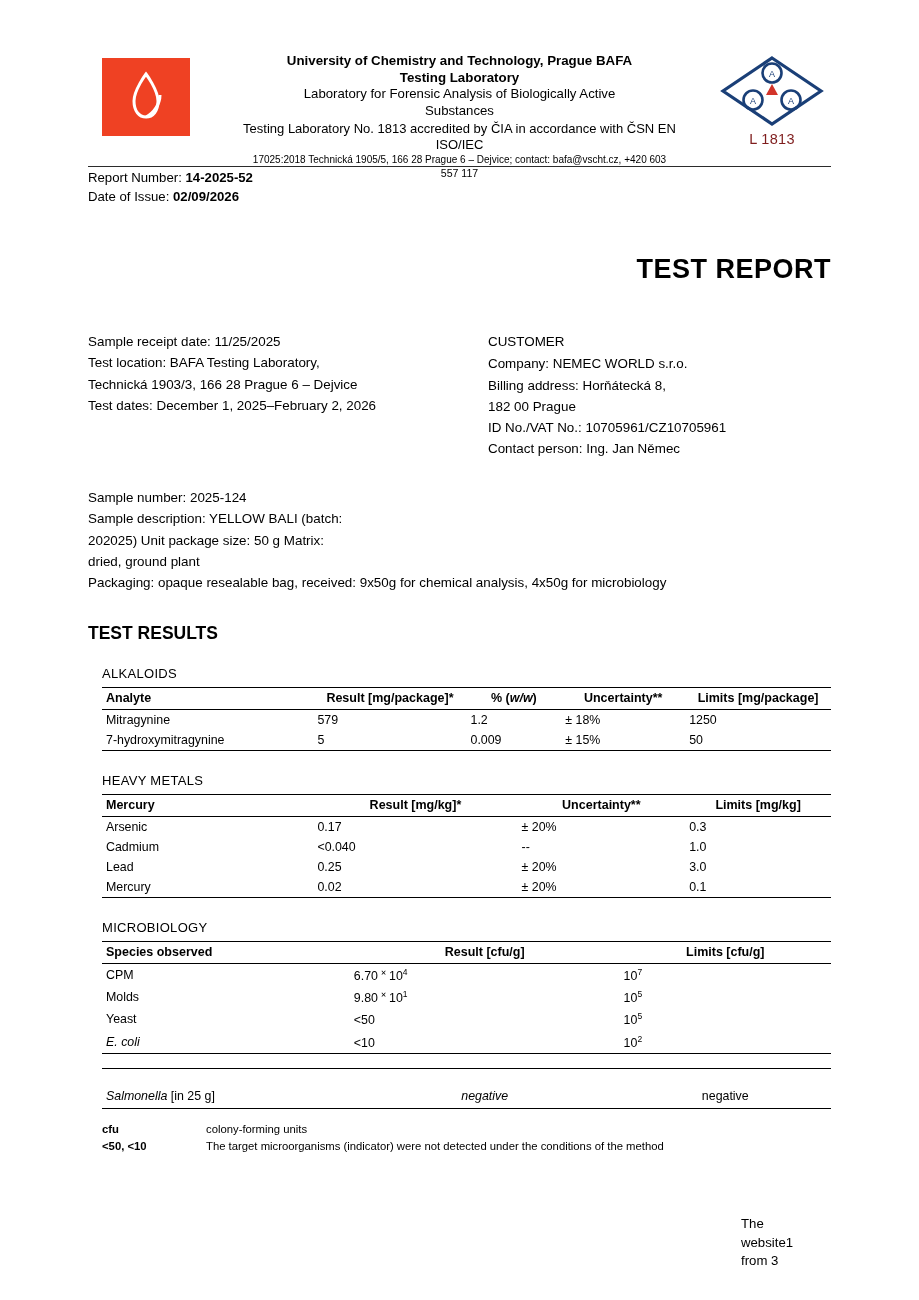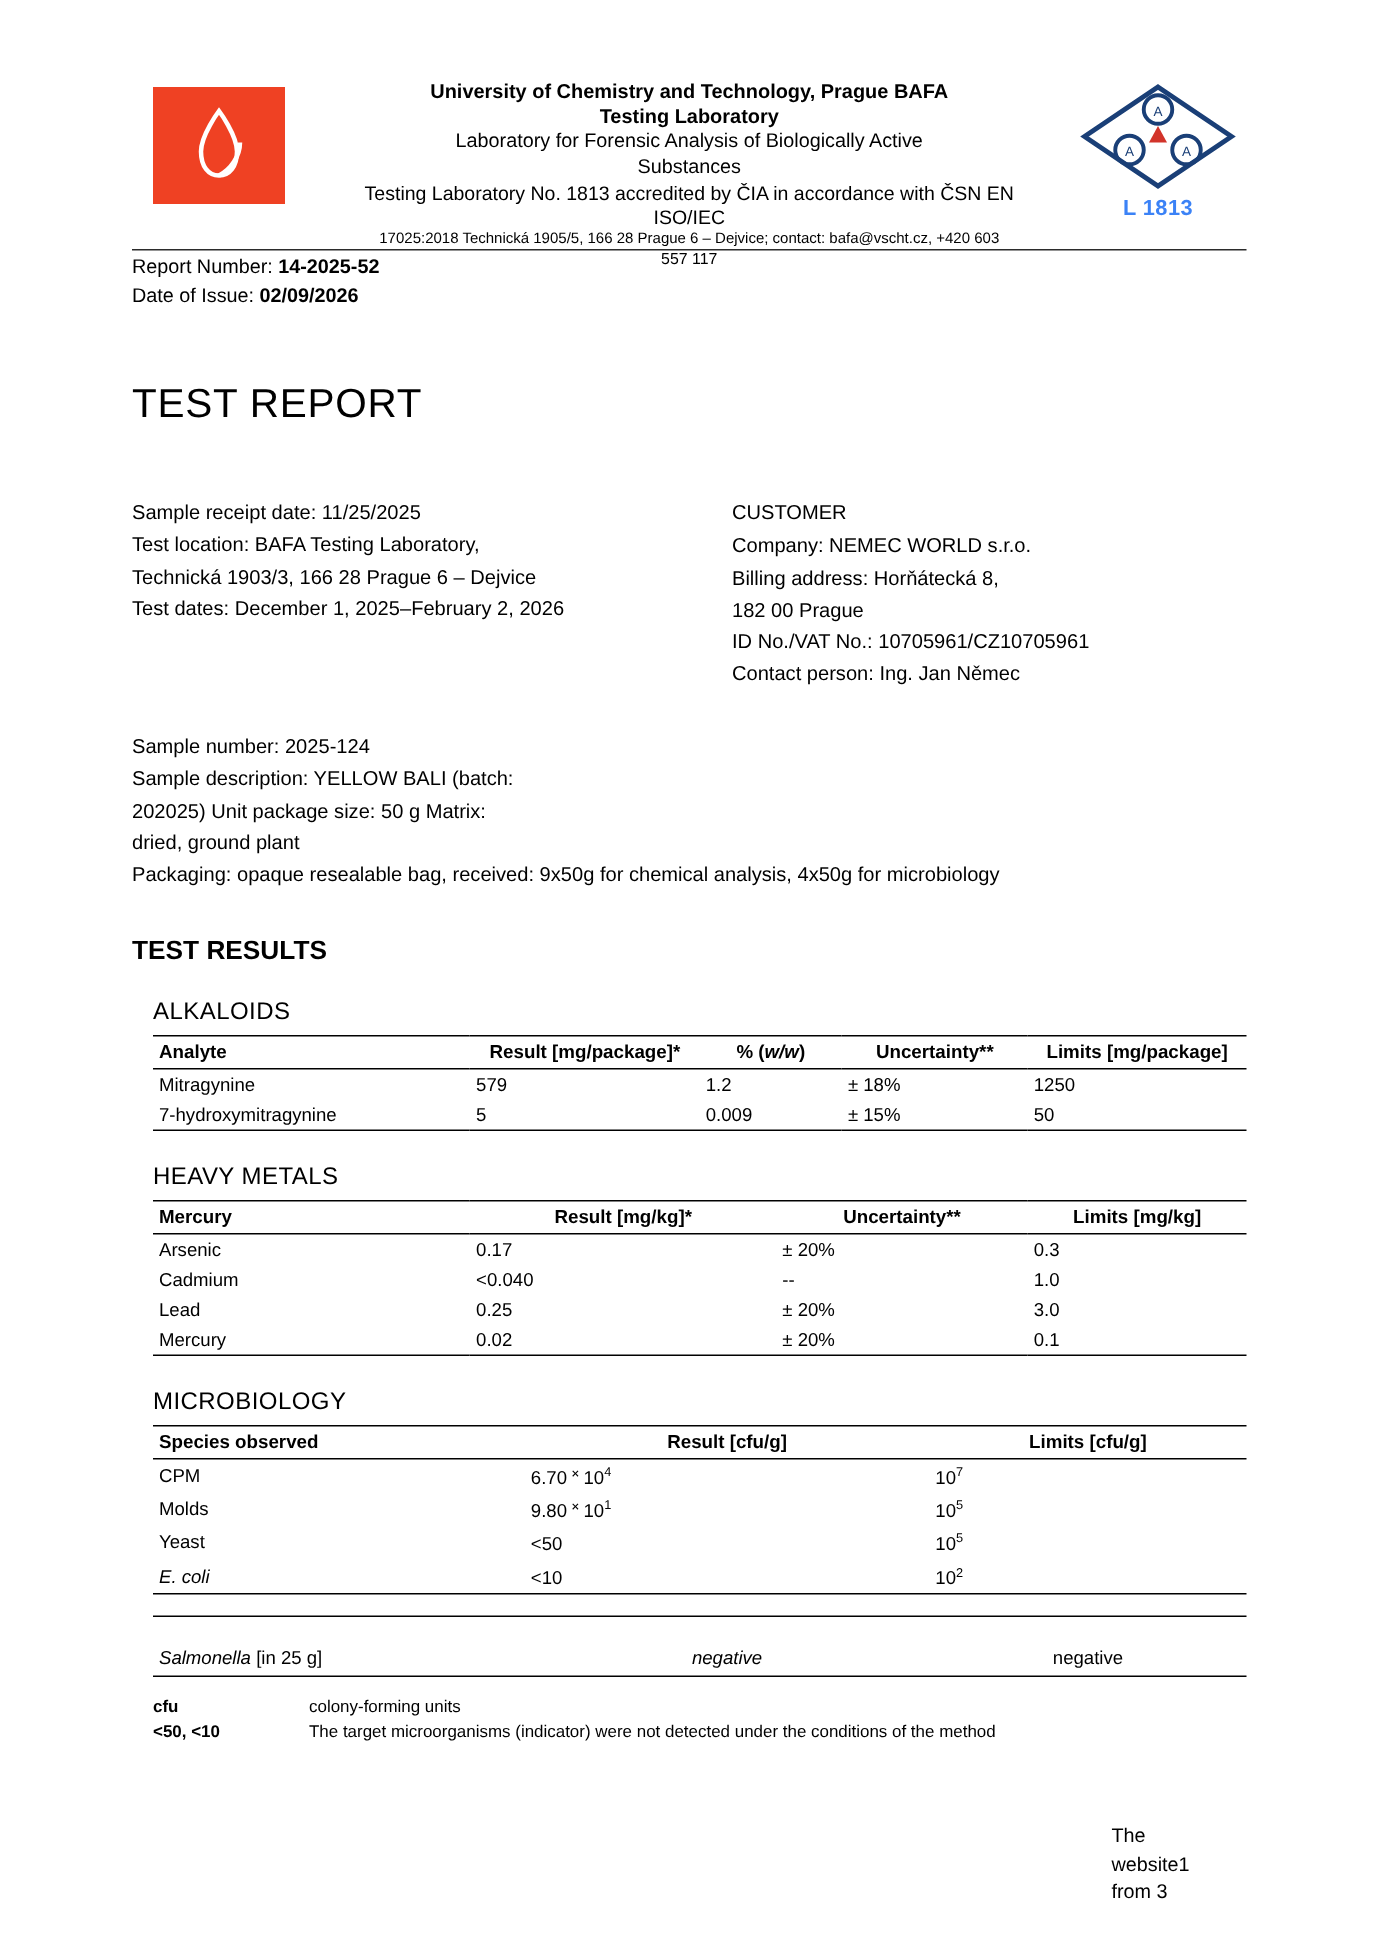--- a/index.html
+++ b/index.html
@@ -42,22 +42,22 @@
     position: absolute;
     right: 4px;
     top: 54px;
     width: 110px;
     height: 96px;
     text-align: center;
   }
   .logo-right .mark { display: block; }
   .logo-right .lbl {
     font-size: 14.5px;
-    font-weight: bold;
-    color: #3b82f6;
+    font-weight: normal;
+    color: #7f1d1d;
     letter-spacing: .3px;
     margin-top: 1px;
   }
   .head-text {
     text-align: center;
     margin: 0 130px;
     line-height: 1.28;
   }
   .head-text .l1 {
     font-size: 13.3px;
@@ -94,23 +94,23 @@
   
   .meta {
     margin-top: -6px;
     font-size: 13.2px;
     line-height: 1.45;
   }
   .meta b { font-weight: bold; }
 
   
   .title {
-    text-align: left;
+    text-align: right;
     font-size: 27px;
-    font-weight: normal;
+    font-weight: bold;
     letter-spacing: .5px;
     margin-top: 48px;
   }
 
   
   .info {
     margin-top: 46px;
     display: flex;
     font-size: 13.4px;
     line-height: 1.58;
@@ -126,21 +126,21 @@
     max-width: 660px;
   }
 
   
   h2.section {
     font-size: 17.5px;
     font-weight: bold;
     margin: 30px 0 0 0;
   }
   .subsec {
-    font-size: 16px;
+    font-size: 13px;
     letter-spacing: .3px;
     margin: 22px 0 6px 14px;
   }
   table.rt {
     width: calc(100% - 14px);
     margin-left: 14px;
     border-collapse: collapse;
     font-size: 12.4px;
   }
   table.rt th {

